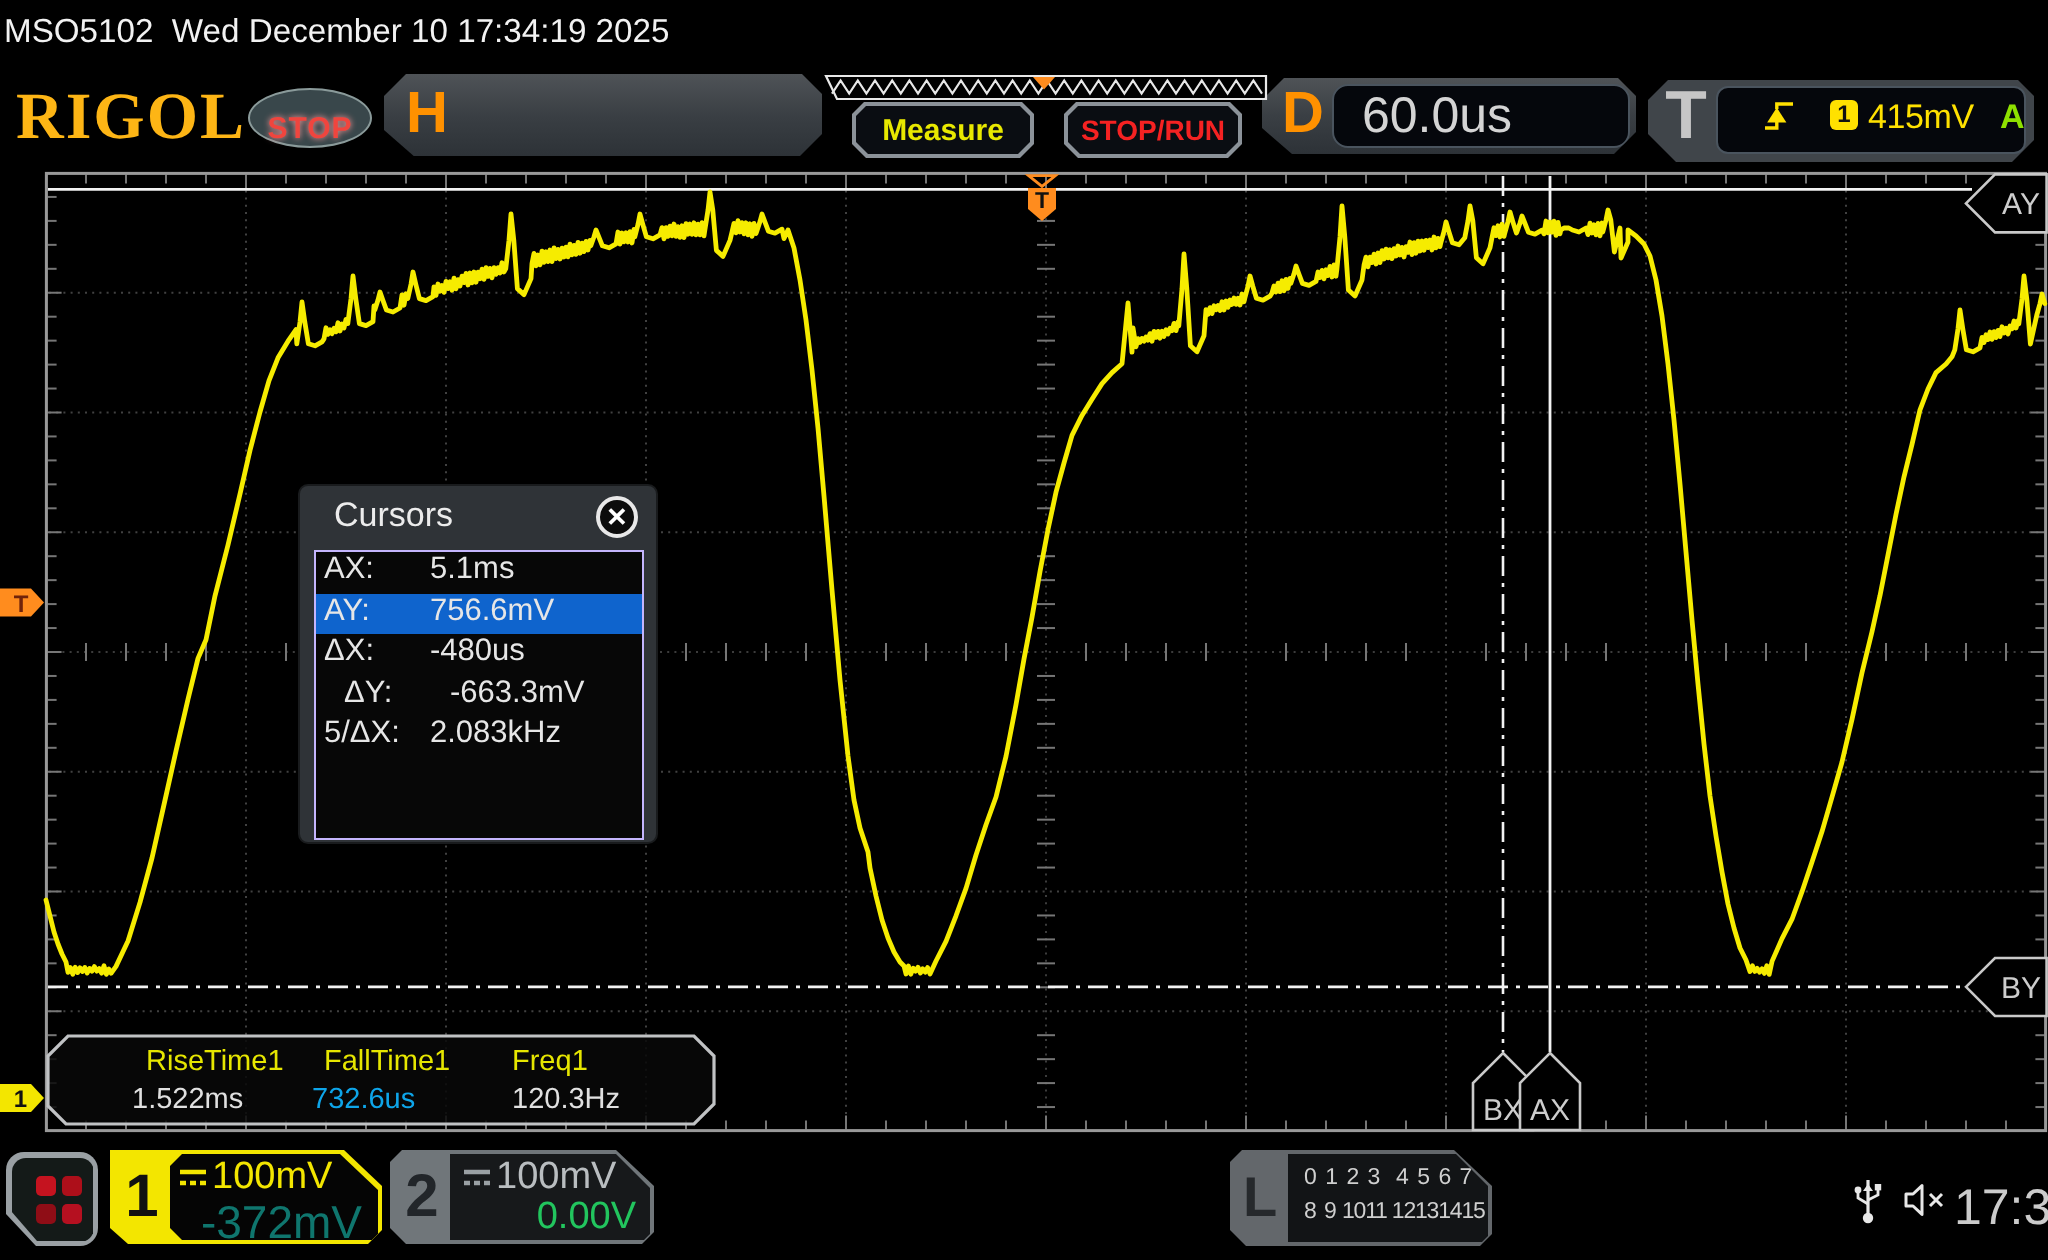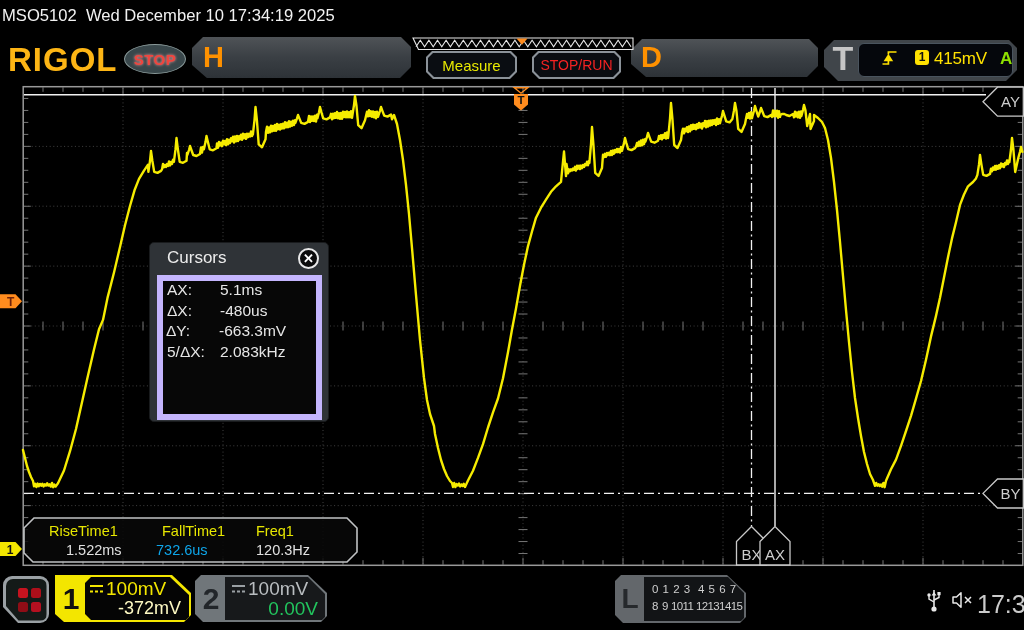--- a/index.html
+++ b/index.html
@@ -3,44 +3,47 @@
 *{margin:0;padding:0;box-sizing:border-box}
 html,body{width:1024px;height:630px;background:#000;overflow:hidden;
   font-family:"Liberation Sans",sans-serif;position:relative}
 .abs{position:absolute}
 
 .wid{position:absolute;background:linear-gradient(180deg,#4f5357 0%,#3a3f44 50%,#2d3237 100%)}
 .wbox{position:absolute;background:#05070c;border:1px solid #4a545e;border-radius:8px}
 .btn{position:absolute;background:#8b9299;clip-path:polygon(6px 0,calc(100% - 6px) 0,100% 6px,100% calc(100% - 7px),calc(100% - 7px) 100%,7px 100%,0 calc(100% - 7px),0 6px)}
 .btn>div{position:absolute;left:2px;top:2px;right:2px;bottom:2px;background:#0a0d12;
   clip-path:polygon(5px 0,calc(100% - 5px) 0,100% 5px,100% calc(100% - 6px),calc(100% - 6px) 100%,6px 100%,0 calc(100% - 6px),0 5px);
-  display:flex;align-items:center;justify-content:center;font-weight:normal;font-size:15px}
+  display:flex;align-items:center;justify-content:center;font-weight:bold;font-size:15px}
 </style></head>
 <body>
 
 <div class="abs" style="left:2px;top:6px;font-size:16.6px;color:#f2f2f2">MSO5102&nbsp; Wed December 10 17:34:19 2025</div>
 
-<div class="abs" style="left:8px;top:41px;width:112px;font-family:Liberation Sans, sans-serif;font-weight:bold;font-size:33px;color:#fdb515;letter-spacing:1px">RIGOL</div>
-<div class="abs" style="left:124px;top:44px;width:62px;height:30px;background:#39474b;border:1.5px solid #8a9a9a;border-radius:50%;display:flex;align-items:center;justify-content:center">
+<div class="abs" style="left:8px;top:41px;width:112px;font-family:Liberation Serif, serif;font-weight:bold;font-size:33px;color:#fdb515;letter-spacing:1px">RIGOL</div>
+<div class="abs" style="left:124px;top:44px;width:62px;height:30px;background:#39474b;border:1.5px solid #8a9a9a;border-radius:50%;display:flex;align-items:flex-end;justify-content:center">
   <span style="font-size:15px;font-weight:bold;color:#f0453e;letter-spacing:.5px;text-shadow:0 0 3px #ff9d9d">STOP</span>
   </div>
 
 <div class="wid" style="left:192px;top:37px;width:219px;height:41px;clip-path:polygon(11px 0,209px 0,219px 10px,219px 30px,207px 42px,16px 42px,0 28px,0 11px)">
   <div class="abs" style="left:8px;top:4px;width:27px;text-align:center;font-size:29px;font-weight:bold;color:#ff9100">H</div>
 </div>
 
 <div class="btn" style="left:426px;top:51px;width:91px;height:28px">
     <div style="color:#e8e800">Measure</div>
   </div>
 <div class="btn" style="left:532px;top:51px;width:89px;height:28px">
     <div style="color:#f52222;font-size:14px">STOP/RUN</div>
   </div>
 
 <div class="wid" style="left:631px;top:39px;width:187px;height:38px;clip-path:polygon(11px 0,178px 0,187px 9px,187px 27px,176px 38px,15px 38px,0 25px,0 11px)">
   <div class="abs" style="left:7px;top:2px;width:27px;text-align:center;font-size:29px;font-weight:bold;color:#ff9100">D</div>
+  <div class="wbox" style="left:35px;top:3px;right:3px;bottom:3px">
+    <div class="abs" style="left:14px;top:1px;font-size:25px;color:#d4d4d4">60.0us</div>
+  </div>
 </div>
 
 <div class="wid" style="left:824px;top:40px;width:193px;height:41px;background:#40454a;clip-path:polygon(10px 0,185px 0,193px 8px,193px 30px,182px 41px,14px 41px,0 27px,0 10px)">
   <div class="abs" style="left:5px;top:-1px;width:28px;text-align:center;font-size:34px;font-weight:bold;color:#c6c6c6">T</div>
   <div class="wbox" style="left:34px;top:3px;right:4px;bottom:4px;border-radius:6px">
     <svg class="abs" style="left:23px;top:7px" width="15" height="14" viewBox="0 0 15 14">
       <path d="M0.5 13 L6.4 13 L6.4 9.5 M6.4 3.5 L6.4 1 L14.5 1" fill="none" stroke="#ffe100" stroke-width="1.7"></path>
       <polygon points="6.4,2.8 1.6,10.3 11.2,10.3" fill="#ffe100"></polygon>
     </svg>
     <div class="abs" style="left:56px;top:6px;width:14px;height:15px;background:#ffe100;border-radius:3px;text-align:center;font-size:12px;font-weight:bold;color:#111;line-height:15px">1</div>
@@ -339,45 +342,49 @@
 <text x="521" y="103.8" text-anchor="middle" style="font-weight:bold;font-size:11.5px" fill="#111">T</text>
 <polygon points="0,294.2 15.5,294.2 22,301.2 15.5,308.2 0,308.2" fill="#ff8c1e"></polygon>
 <text x="10.6" y="305.8" text-anchor="middle" style="font-weight:bold;font-size:12px" fill="#70230a">T</text>
 <polygon points="0,542 15.5,542 22,549 15.5,556 0,556" fill="#f3e600"></polygon>
 <text x="10.2" y="553.6" text-anchor="middle" style="font-weight:bold;font-size:12px" fill="#111">1</text>
 </svg>
 
 <div class="abs" style="left:149px;top:242px;width:180px;height:180px;background:#2f3337;border-radius:5px;border:1px solid #191b1d">
   <div class="abs" style="left:17px;top:5px;font-size:17px;color:#ececec">Cursors</div>
   <div class="abs" style="right:9px;top:5px;width:21px;height:21px;border:2px solid #e8e8e8;border-radius:50%;background:#0c0c0c;color:#fff;display:flex;align-items:center;justify-content:center;font-size:13px;font-weight:bold">✕</div>
-  <div class="abs" style="left:7px;top:32px;width:165px;height:145px;background:#070707;border:6px solid #c4b5fd;font-size:15.5px;color:#e6e6e6">
+  <div class="abs" style="left:7px;top:32px;width:165px;height:145px;background:#070707;border:1px solid #c4b5fd;font-size:15.5px;color:#e6e6e6">
     <div style="height:20.6px;display:flex;padding-left:4px">
         <span style="width:53px">AX:</span>
         <span>5.1ms</span>
+      </div>
+    <div style="height:20.6px;display:flex;padding-left:4px;background:#0f64cd">
+        <span style="width:53px">AY:</span>
+        <span>756.6mV</span>
       </div>
     <div style="height:20.6px;display:flex;padding-left:4px">
         <span style="width:53px">ΔX:</span>
         <span>-480us</span>
       </div>
-    <div style="height:20.6px;display:flex;padding-left:3px">
+    <div style="height:20.6px;display:flex;padding-left:14px">
         <span style="width:53px">ΔY:</span>
         <span>-663.3mV</span>
       </div>
     <div style="height:20.6px;display:flex;padding-left:4px">
         <span style="width:53px">5/ΔX:</span>
         <span>2.083kHz</span>
       </div>
   </div>
 </div>
 
 <div class="abs" style="left:23px;top:517px;width:335px;height:46px">
   <svg class="abs" style="left:0;top:0" width="335" height="46" viewBox="0 0 335 46">
     <polygon points="11,1 324,1 334,11 334,35 324,45 10,45 1,36 1,11" fill="rgba(8,8,8,0.86)" stroke="#c0c2c4" stroke-width="1.6"></polygon>
   </svg>
-  <div class="abs" style="left:26px;top:6px;font-size:14.5px;color:#e6e600">RiseTime1</div>
+  <div class="abs" style="left:50px;top:6px;font-size:14.5px;color:#e6e600">RiseTime1</div>
   <div class="abs" style="left:139px;top:6px;font-size:14.5px;color:#e6e600">FallTime1</div>
   <div class="abs" style="left:233px;top:6px;font-size:14.5px;color:#e6e600">Freq1</div>
   <div class="abs" style="left:43px;top:25px;font-size:14.5px;color:#e0e0e0">1.522ms</div>
   <div class="abs" style="left:133px;top:25px;font-size:14.5px;color:#0ea5e9">732.6us</div>
   <div class="abs" style="left:233px;top:25px;font-size:14.5px;color:#e0e0e0">120.3Hz</div>
 </div>
 
 <div class="abs" style="left:3px;top:576px;width:46px;height:47px;background:#9aa0a4;border-radius:9px;clip-path:polygon(0 0,100% 0,100% 100%,15px 100%,0 31px)">
   <div class="abs" style="left:2.5px;top:2.5px;right:2.5px;bottom:2.5px;background:#141a18;border-radius:7px;clip-path:polygon(0 0,100% 0,100% 100%,13px 100%,0 27px)">
     <div class="abs" style="left:12px;top:9px;width:10px;height:10px;background:#c5131f;border-radius:2.5px"></div>
@@ -388,21 +395,21 @@
 </div>
 
 <div class="abs" style="left:55px;top:575px;width:136px;height:47px;background:#f3e600;clip-path:polygon(0 0,117px 0,136px 18px,136px 40px,129px 47px,9px 47px,0 39px)">
   <div class="abs" style="left:0;top:0;width:32px;height:47px;display:flex;align-items:center;justify-content:center;font-size:30px;font-weight:bold;color:#111">1</div>
   <div class="abs" style="left:30px;top:2px;width:104px;height:43px;background:#050505;clip-path:polygon(0 6px,6px 0,85px 0,104px 18px,104px 40px,101px 43px,6px 43px,0 37px)">
     <svg class="abs" style="left:4px;top:7px" width="15" height="10" viewBox="0 0 15 10">
         <path d="M1 2 L14 2" stroke="#f3e600" stroke-width="2.2" fill="none"></path>
         <path d="M1 7.5 L4 7.5 M6 7.5 L9 7.5 M11 7.5 L14 7.5" stroke="#f3e600" stroke-width="2.2" fill="none"></path>
       </svg>
     <div class="abs" style="left:21px;top:1px;font-size:19px;color:#f3e600">100mV</div>
-    <div class="abs" style="right:8px;top:21px;font-size:18px;color:#fef9c3">-372mV</div>
+    <div class="abs" style="right:8px;top:21px;font-size:23px;color:#0f766e">-372mV</div>
   </div>
 </div>
 
 <div class="abs" style="left:195px;top:575px;width:132px;height:47px;background:#70767a;clip-path:polygon(6px 0,113px 0,132px 18px,132px 41px,126px 47px,8px 47px,0 39px,0 6px)">
   <div class="abs" style="left:0;top:0;width:32px;height:47px;display:flex;align-items:center;justify-content:center;font-size:30px;font-weight:bold;color:#22262a">2</div>
   <div class="abs" style="left:30px;top:2px;width:100px;height:43px;background:#17191b;clip-path:polygon(0 0,83px 0,100px 17px,100px 40px,97px 43px,0 43px)">
     <svg class="abs" style="left:6px;top:7px" width="15" height="10" viewBox="0 0 15 10">
         <path d="M1 2 L14 2" stroke="#9aa0a4" stroke-width="2.2" fill="none"></path>
         <path d="M1 7.5 L4 7.5 M6 7.5 L9 7.5 M11 7.5 L14 7.5" stroke="#9aa0a4" stroke-width="2.2" fill="none"></path>
       </svg>

